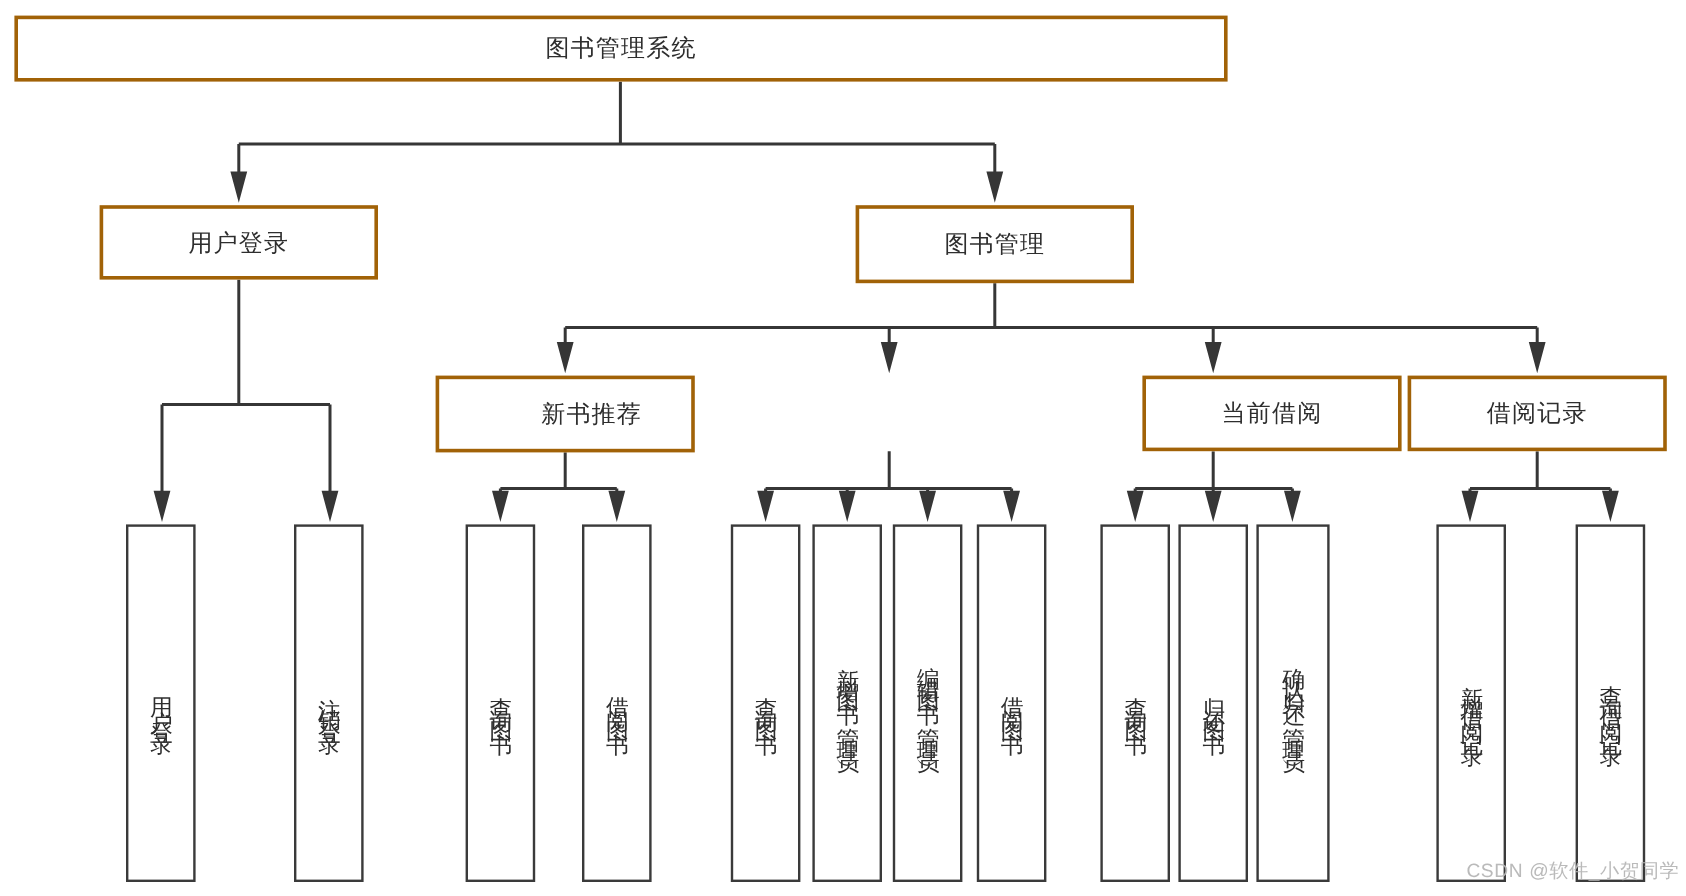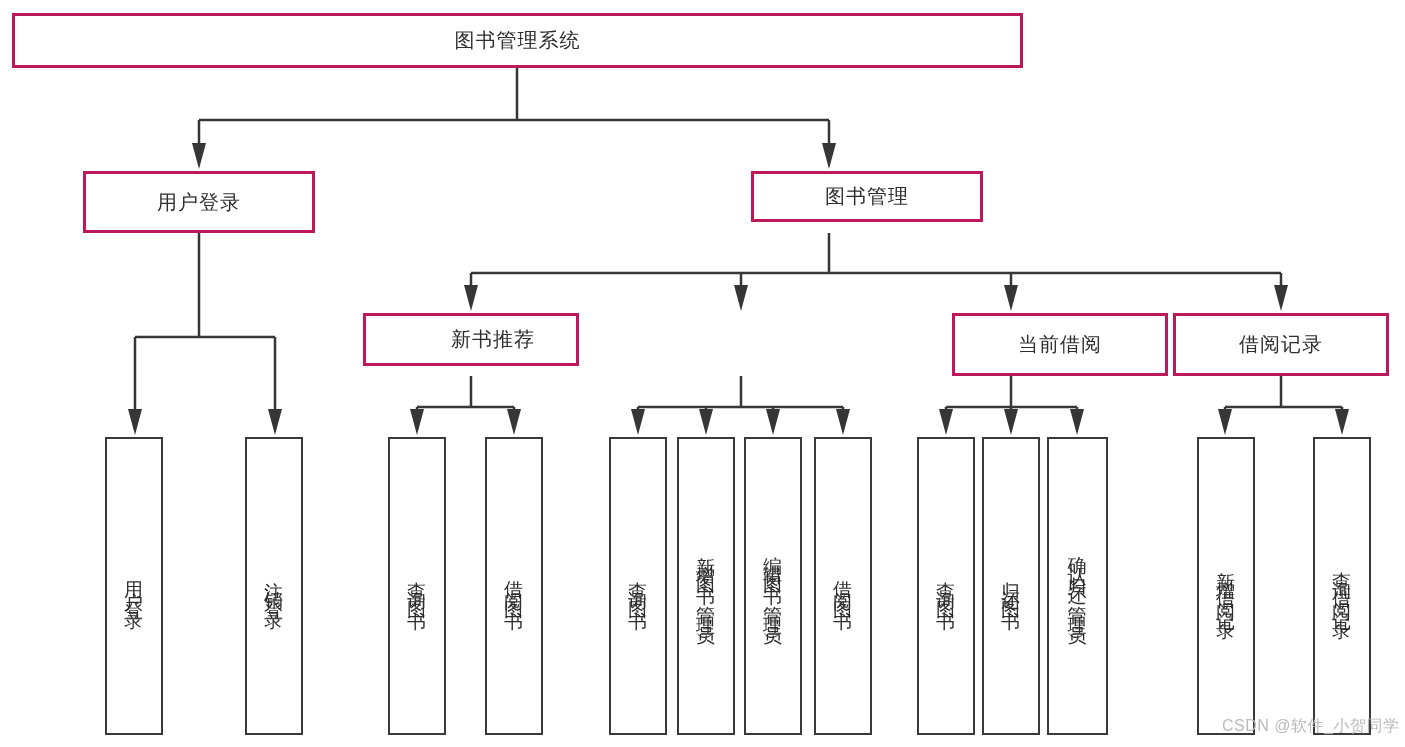--- a/index.html
+++ b/index.html
@@ -3,21 +3,21 @@
 <meta charset="utf-8">
 <style>
   html,body{margin:0;padding:0;background:#ffffff;}
   .canvas{
     position:relative;width:1405px;height:747px;background:#ffffff;
     font-family:"Liberation Sans",sans-serif;overflow:hidden;
   }
   svg.wires{position:absolute;left:0;top:0;width:1405px;height:747px;z-index:1;}
   .hbox{
     position:absolute;box-sizing:border-box;background:#ffffff;
-    border:3px solid #be185d;display:flex;align-items:center;justify-content:center;
+    border:3px solid #a16207;display:flex;align-items:center;justify-content:center;
     font-size:20px;color:#2e2e2e;letter-spacing:1px;z-index:2;white-space:nowrap;
   }
   .vbox{
     position:absolute;box-sizing:border-box;background:#ffffff;
     border:2px solid #3a3a3a;display:flex;align-items:center;justify-content:center;
     z-index:2;top:437px;height:298px;width:58px;
   }
   .vbox span{
     writing-mode:vertical-rl;text-orientation:mixed;
     font-size:19px;letter-spacing:10px;line-height:1;color:#2e2e2e;
@@ -57,23 +57,23 @@
       M631 409 L645 409 L638 435 Z  M699 409 L713 409 L706 435 Z
       M766 409 L780 409 L773 435 Z  M836 409 L850 409 L843 435 Z
       M939 409 L953 409 L946 435 Z  M1004 409 L1018 409 L1011 435 Z
       M1070 409 L1084 409 L1077 435 Z
       M1218 409 L1232 409 L1225 435 Z  M1335 409 L1349 409 L1342 435 Z"></path>
   </svg>
 
   <div class="hbox" style="left:12px;top:13px;width:1011px;height:55px;">图书管理系统</div>
 
   <div class="hbox" style="left:83px;top:171px;width:232px;height:62px;">用户登录</div>
-  <div class="hbox" style="left:751px;top:171px;width:232px;height:51px;">图书管理</div>
+  <div class="hbox" style="left:713px;top:171px;width:232px;height:65px;">图书管理</div>
 
-  <div class="hbox" style="left:363px;top:313px;width:216px;height:53px;padding-left:44px;">新书推荐</div>
+  <div class="hbox" style="left:363px;top:313px;width:216px;height:64px;padding-left:44px;">新书推荐</div>
   <div class="hbox" style="left:952px;top:313px;width:216px;height:63px;">当前借阅</div>
   <div class="hbox" style="left:1173px;top:313px;width:216px;height:63px;">借阅记录</div>
 
   <div class="vbox" style="left:105px;">
     <span>用户登录</span>
   </div>
   <div class="vbox" style="left:245px;">
     <span>注销登录</span>
   </div>
 

